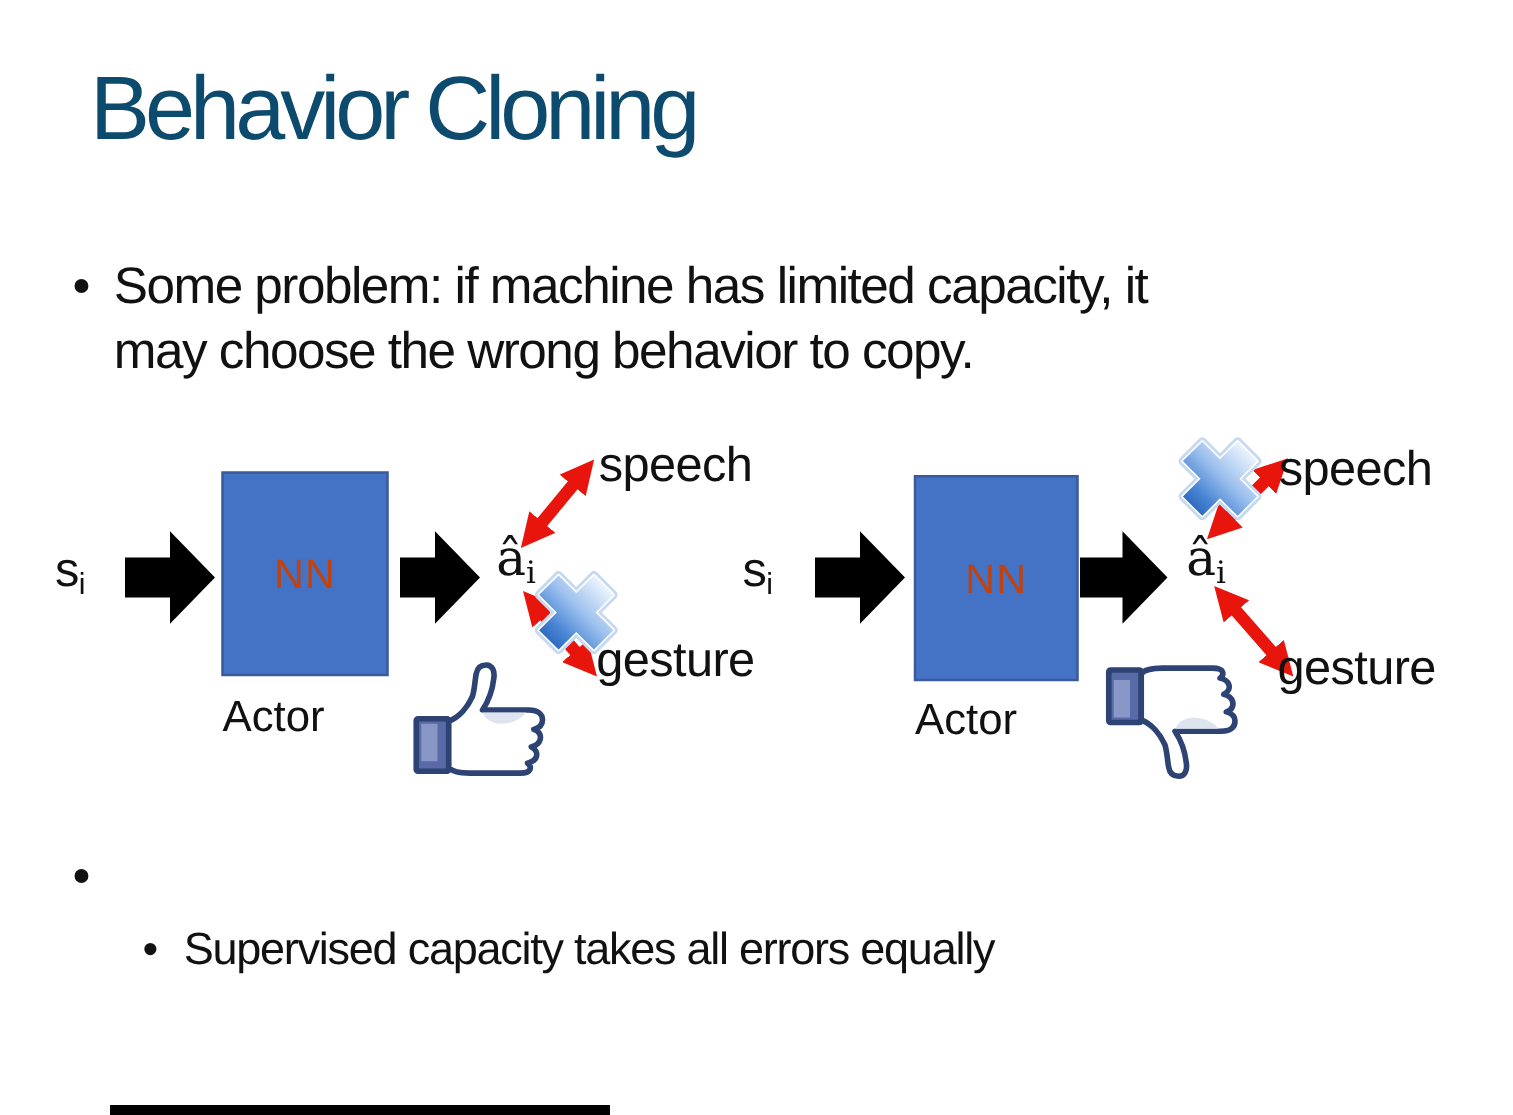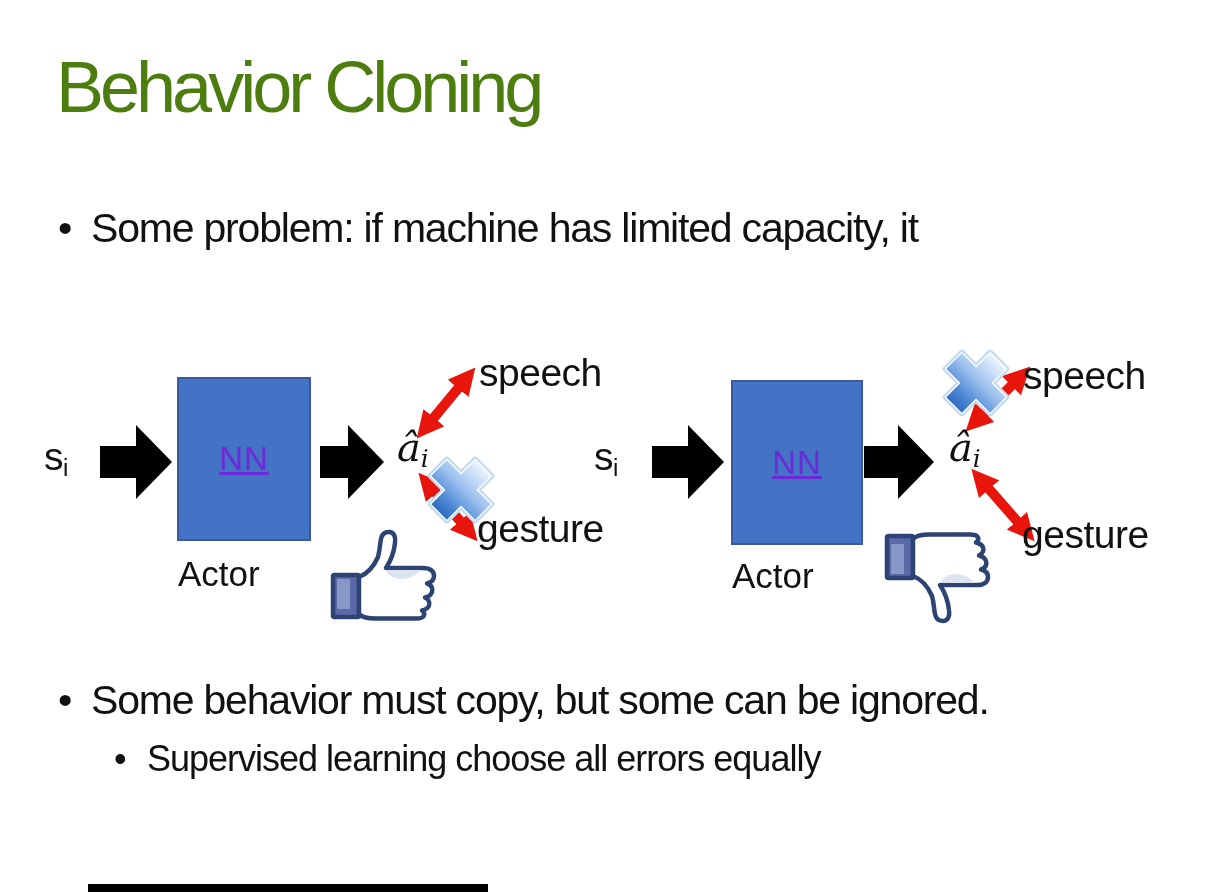--- a/index.html
+++ b/index.html
@@ -3,53 +3,54 @@
 <meta charset="utf-8">
 <style>
   html,body{margin:0;padding:0;background:#fff;}
   #slide{
     position:relative;width:1210px;height:892px;background:#fff;overflow:hidden;
     font-family:"Liberation Sans",sans-serif;color:#111;
   }
   .abs{position:absolute;}
   .nowrap{white-space:nowrap;}
   #title{
-    left:56px;top:46px;font-size:72px;font-weight:300;letter-spacing:-4px;
-    color:#4d7c0f;
+    left:72px;top:46px;font-size:72px;font-weight:300;letter-spacing:-4px;
+    color:#0c4a6e;
   }
   .bullet-row{display:flex;align-items:flex-start;}
   .b-main{font-size:41px;line-height:52px;letter-spacing:-1.2px;}
   .b-sub{font-size:36px;line-height:46px;letter-spacing:-1px;}
   .marker{flex:0 0 33px;}
   #bullet1{left:58px;top:202px;width:1030px;}
   #bullet2{left:58px;top:674px;width:1080px;}
   #bullet2sub{left:114px;top:736px;width:1000px;}
   .dlabel{font-size:39px;letter-spacing:-0.5px;}
   .sub-i{font-size:0.62em;vertical-align:-0.25em;}
-  .mathv{font-family:"DejaVu Serif",serif;font-style:italic;font-size:40px;}
+  .mathv{font-family:"DejaVu Serif",serif;font-size:40px;}
   .nn-text{
     display:flex;align-items:center;justify-content:center;
-    color:#6d28d9;font-size:33px;letter-spacing:1px;text-decoration:underline;
+    color:#c2410c;font-size:33px;letter-spacing:1px;
   }
   .actor{ text-align:left;font-size:35px;}
   svg{display:block;}
   #overlay{left:0;top:0;pointer-events:none;}
   #bottom-bar{left:88px;top:884px;width:400px;height:8px;background:#000;}
 </style>
 </head>
 <body>
 
 <div id="slide">
 
   <div id="title" class="abs nowrap">Behavior Cloning</div>
 
   <div id="bullet1" class="abs bullet-row b-main">
     <div class="marker">•</div>
     <div>
       <div>Some problem: if machine has limited capacity, it</div>
+      <div>may choose the wrong behavior to copy.</div>
     </div>
   </div>
 
   <svg id="overlay" class="abs" width="1210" height="892" viewBox="0 0 1210 892">
     <defs>
       <marker id="redhead" viewBox="0 0 10 10" refX="4" refY="5" markerWidth="2.7" markerHeight="2.7" orient="auto-start-reverse">
         <path d="M0,0 L10,5 L0,10 Z" fill="#E8150D"></path>
       </marker>
       <linearGradient id="xg" x1="0" y1="0" x2="0" y2="1">
         <stop offset="0" stop-color="#eaf3fd"></stop>
@@ -119,23 +120,22 @@
     <g transform="translate(0,94) scale(1,-1)">
       <rect x="5" y="46" width="26" height="42" rx="1.5" stroke-width="4.5" stroke="#2D4373" fill="#5A69A8"></rect>
       <rect x="9" y="50" width="13" height="30" fill="#8997c6"></rect>
       <path d="M31,48 C39,45 46,37 50,28 C52,21 52,14 53,10 C54,4 58,3 61,3 C66,3 68,8 67,14 C66,23 62,33 58,39 L95,39 C102,39 106,42 106,47 C106,51 103,53.5 99,54.5 C104,56 105,60 104,63 C103,66.5 99,68 97,68.5 C101,70.5 102,74 101,76.5 C100,80 96,81 94,81.5 C96,83 96.6,85 96,86.5 C95,89 91,89.5 88,89.5 L48,89.5 C38,89.5 33,87.5 31,85 Z" stroke="#2D4373" stroke-width="4.5" stroke-linejoin="round" fill="#FFFFFF"></path>
       <path d="M58,41 L93,41 Q86,50 72,50 Q61,49 58,41 Z" fill="#dee4ef"></path>
     </g>
   </svg>
 
   <div id="bullet2" class="abs bullet-row b-main">
     <div class="marker">•</div>
-    <div class="nowrap">Some behavior must copy, but some can be ignored.</div>
   </div>
 
   <div id="bullet2sub" class="abs bullet-row b-sub">
     <div class="marker">•</div>
-    <div class="nowrap">Supervised learning choose all errors equally</div>
+    <div class="nowrap">Supervised capacity takes all errors equally</div>
   </div>
 
   <div id="bottom-bar" class="abs"></div>
 
 </div>
 
 </body></html>

